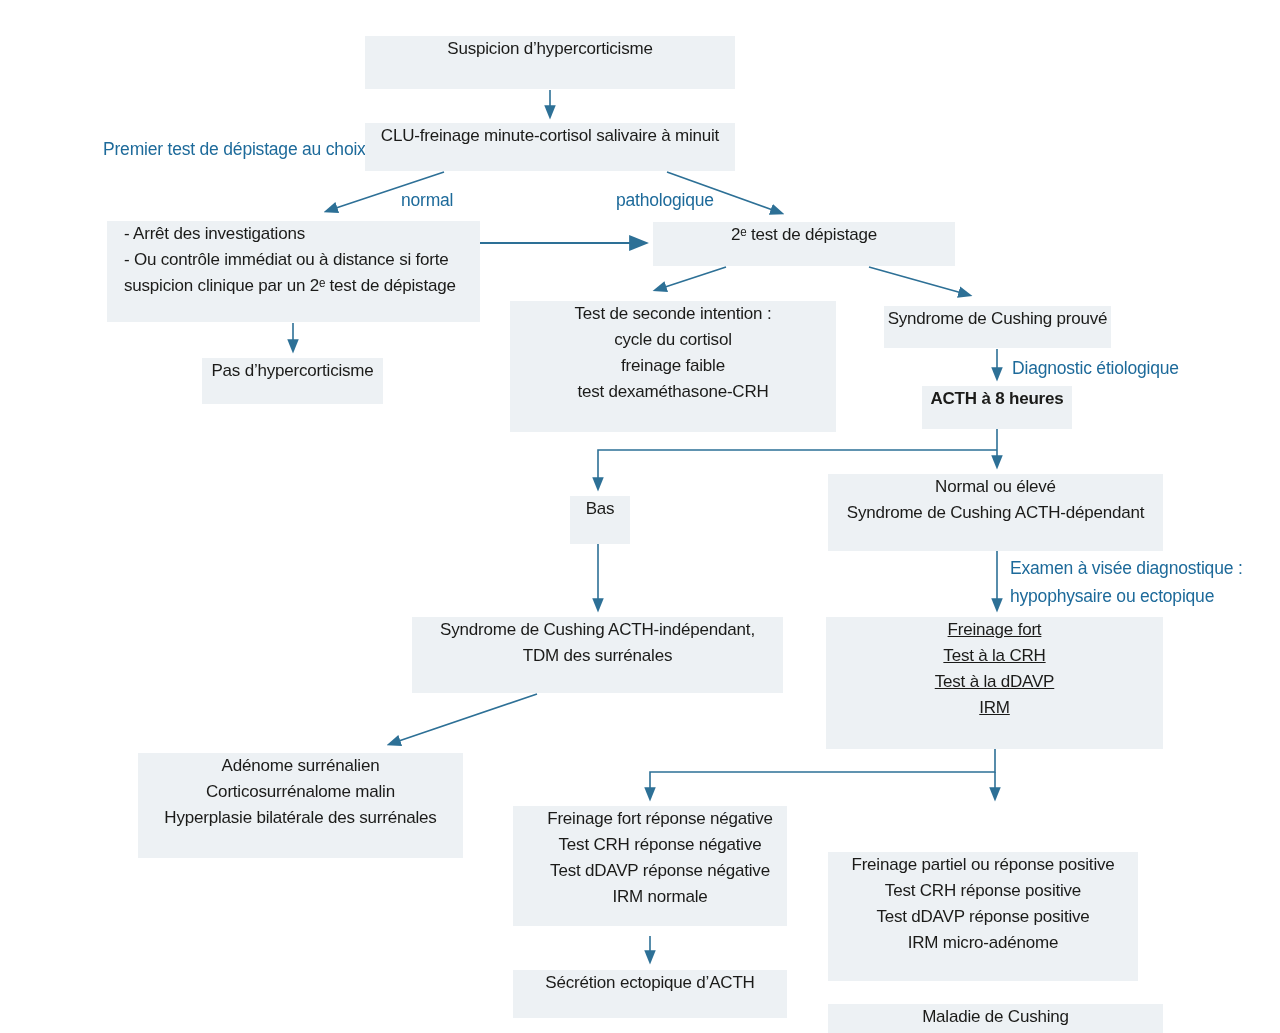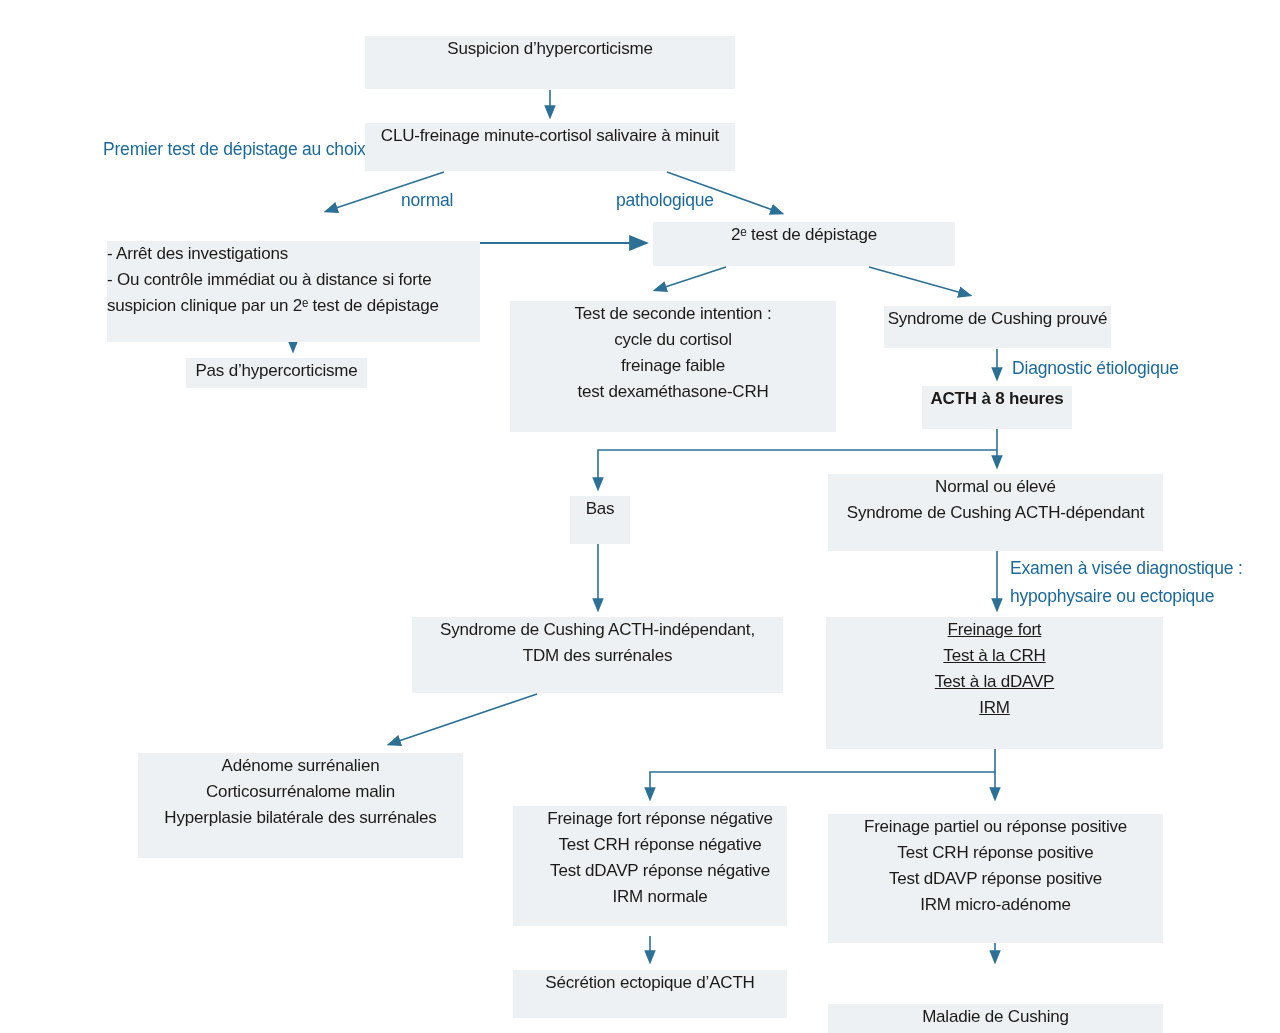--- a/index.html
+++ b/index.html
@@ -34,21 +34,21 @@
     position:absolute;
     background:var(--box-fill);
     color:var(--box-text);
     display:flex;flex-direction:column;
     align-items:center;
     text-align:center;
     font-size:17px;line-height:26px;
   }
   .box.left-align{
     align-items:flex-start;text-align:left;
-    padding-right:8px;margin-top:20px;
+    padding-left:17px;padding-right:8px;
   }
   .box.bold{font-weight:bold;}
   .blabel{
     position:absolute;
     color:var(--accent-blue);
     font-size:17.5px;line-height:28px;
     white-space:nowrap;
   }
 </style>
 </head>
@@ -97,21 +97,21 @@
   <div class="box" style="left:365px;top:123px;width:370px;height:48px;">
     <div>CLU-freinage minute-cortisol salivaire à minuit</div>
   </div>
 
   <div class="box left-align" style="left:107px;top:221px;width:373px;height:101px;">
     <div>- Arrêt des investigations</div>
     <div>- Ou contrôle immédiat ou à distance si forte</div>
     <div>suspicion clinique par un 2ᵉ test de dépistage</div>
   </div>
 
-  <div class="box" style="left:186px;top:358px;width:181px;height:30px;">
+  <div class="box" style="left:202px;top:358px;width:181px;height:46px;">
     <div>Pas d’hypercorticisme</div>
   </div>
 
   <div class="box" style="left:653px;top:222px;width:302px;height:44px;">
     <div>2ᵉ test de dépistage</div>
   </div>
 
   <div class="box" style="left:510px;top:301px;width:326px;height:131px;">
     <div>Test de seconde intention :</div>
     <div>cycle du cortisol</div>
@@ -154,21 +154,21 @@
     <div>Hyperplasie bilatérale des surrénales</div>
   </div>
 
   <div class="box" style="left:513px;top:806px;width:274px;height:120px;padding-left:20px;">
     <div>Freinage fort réponse négative</div>
     <div>Test CRH réponse négative</div>
     <div>Test dDAVP réponse négative</div>
     <div>IRM normale</div>
   </div>
 
-  <div class="box" style="left:828px;top:814px;width:335px;height:129px;">
+  <div class="box" style="left:828px;top:852px;width:310px;height:129px;">
     <div>Freinage partiel ou réponse positive</div>
     <div>Test CRH réponse positive</div>
     <div>Test dDAVP réponse positive</div>
     <div>IRM micro-adénome</div>
   </div>
 
   <div class="box" style="left:513px;top:970px;width:274px;height:48px;">
     <div>Sécrétion ectopique d’ACTH</div>
   </div>
 

